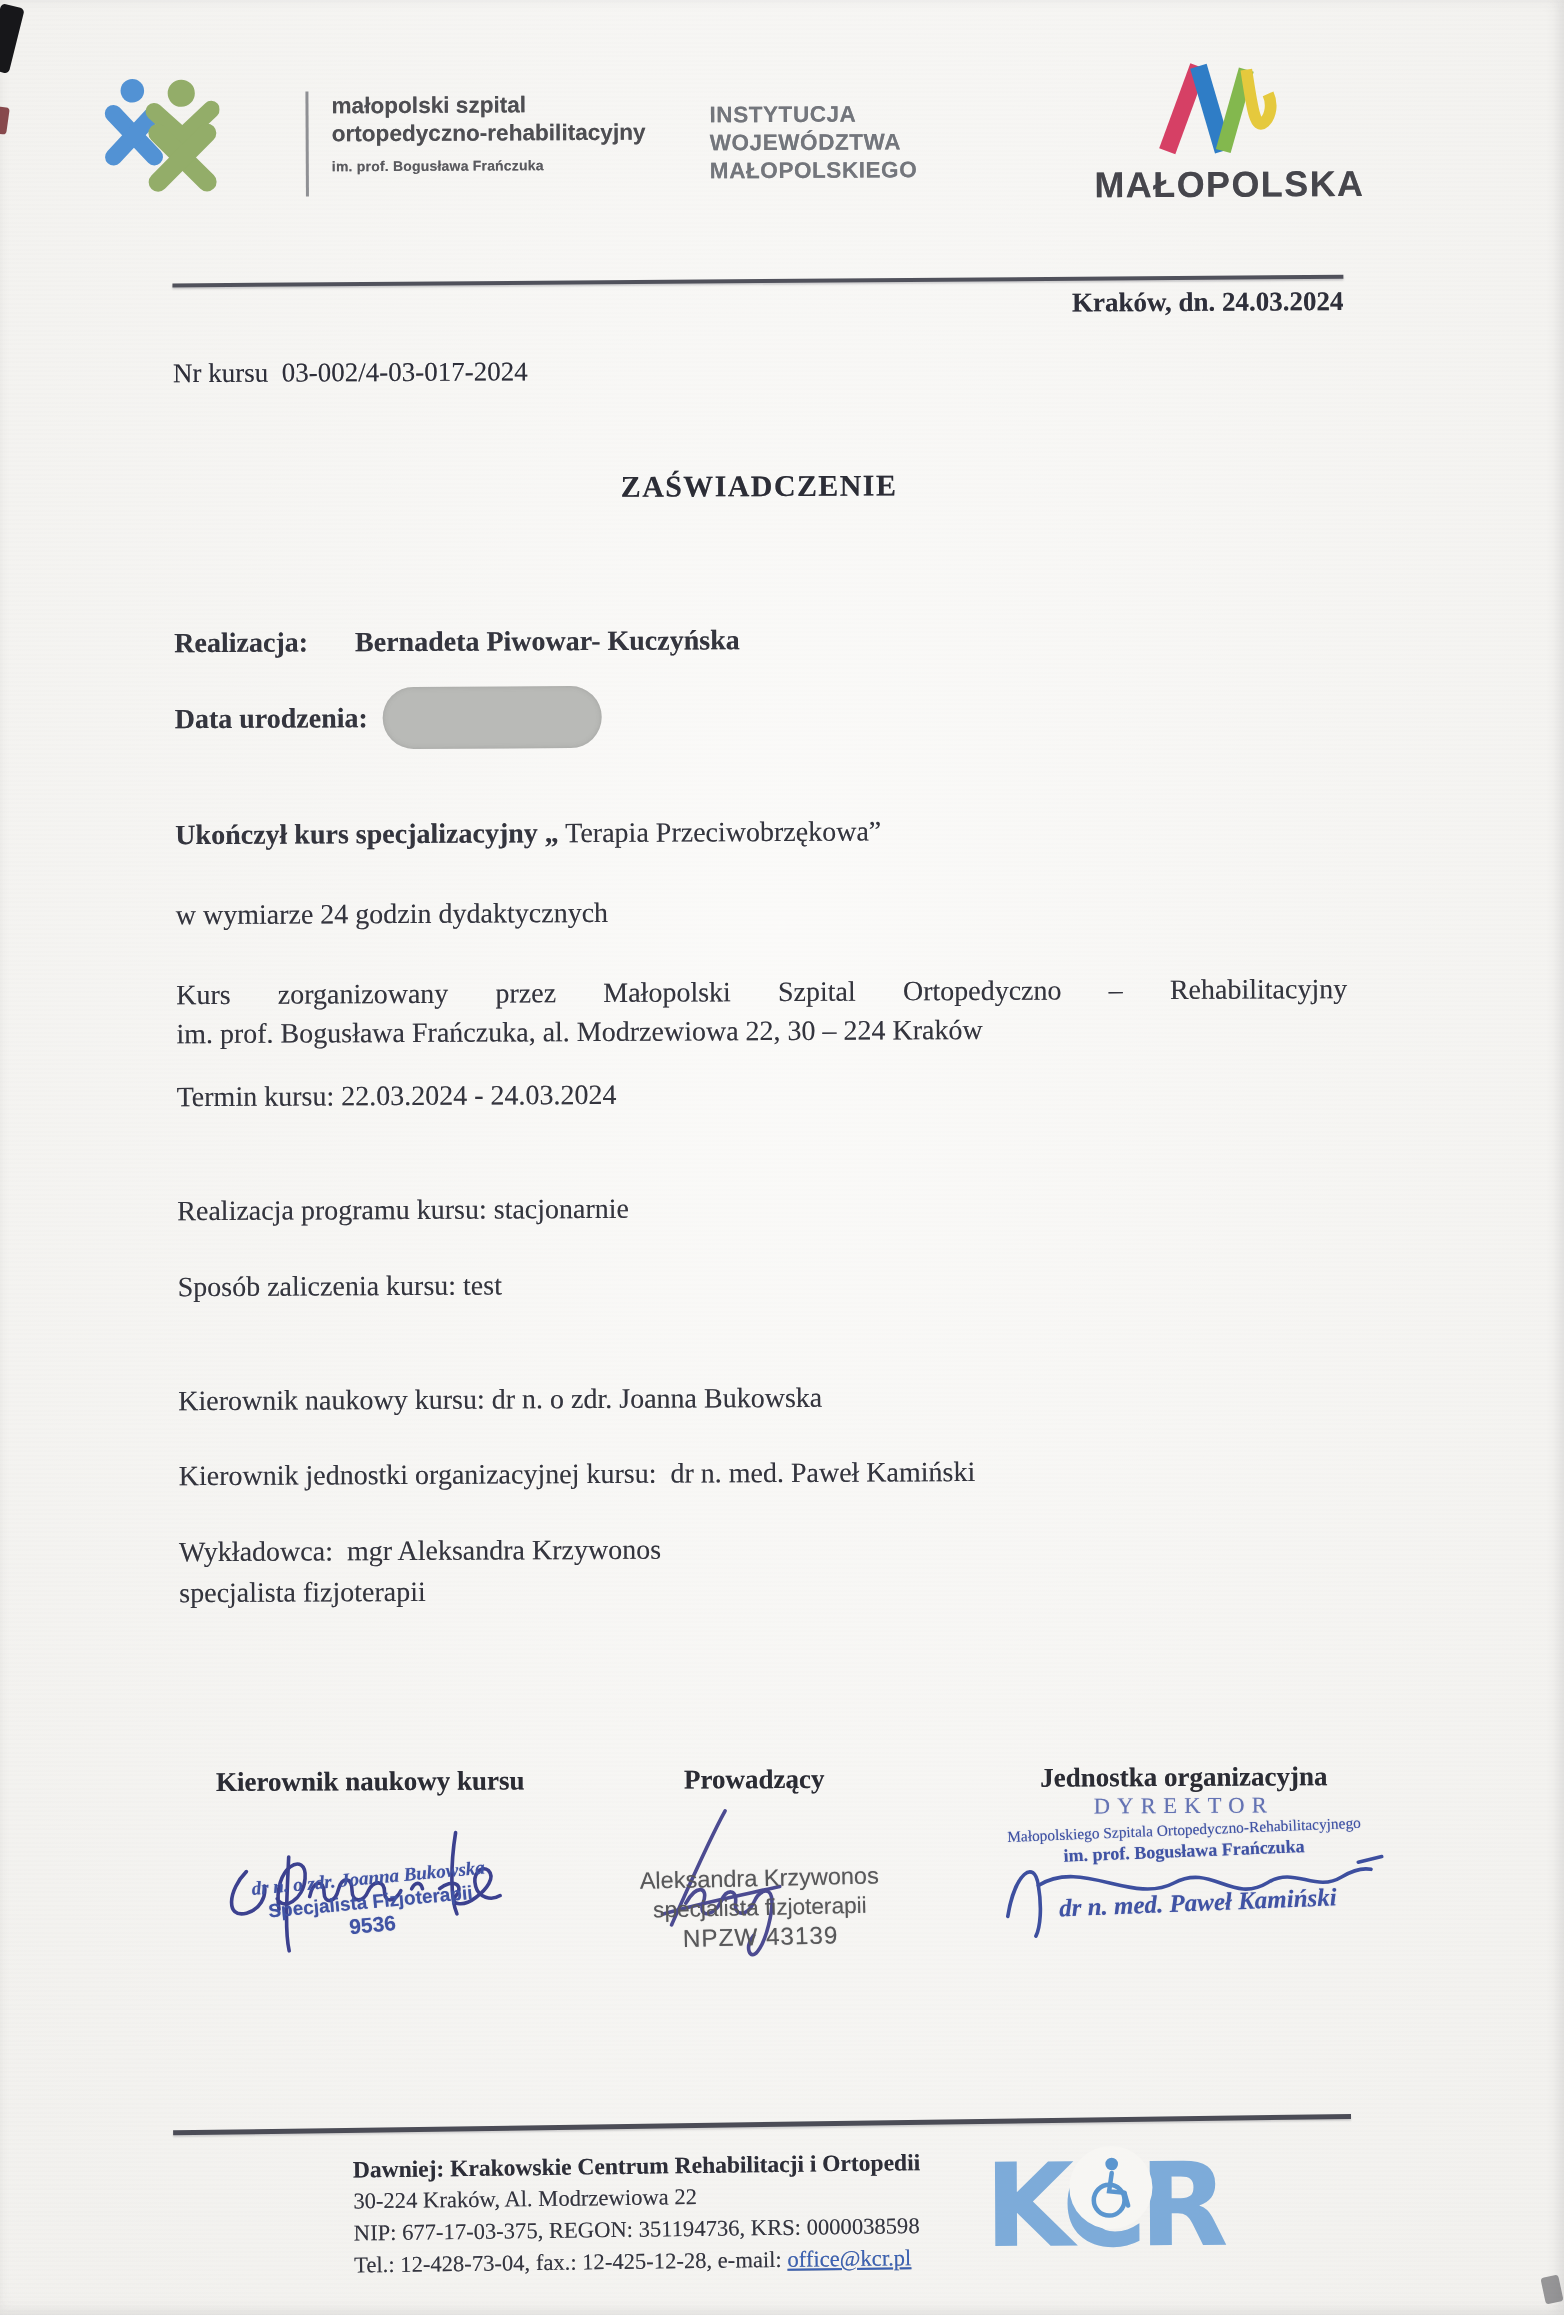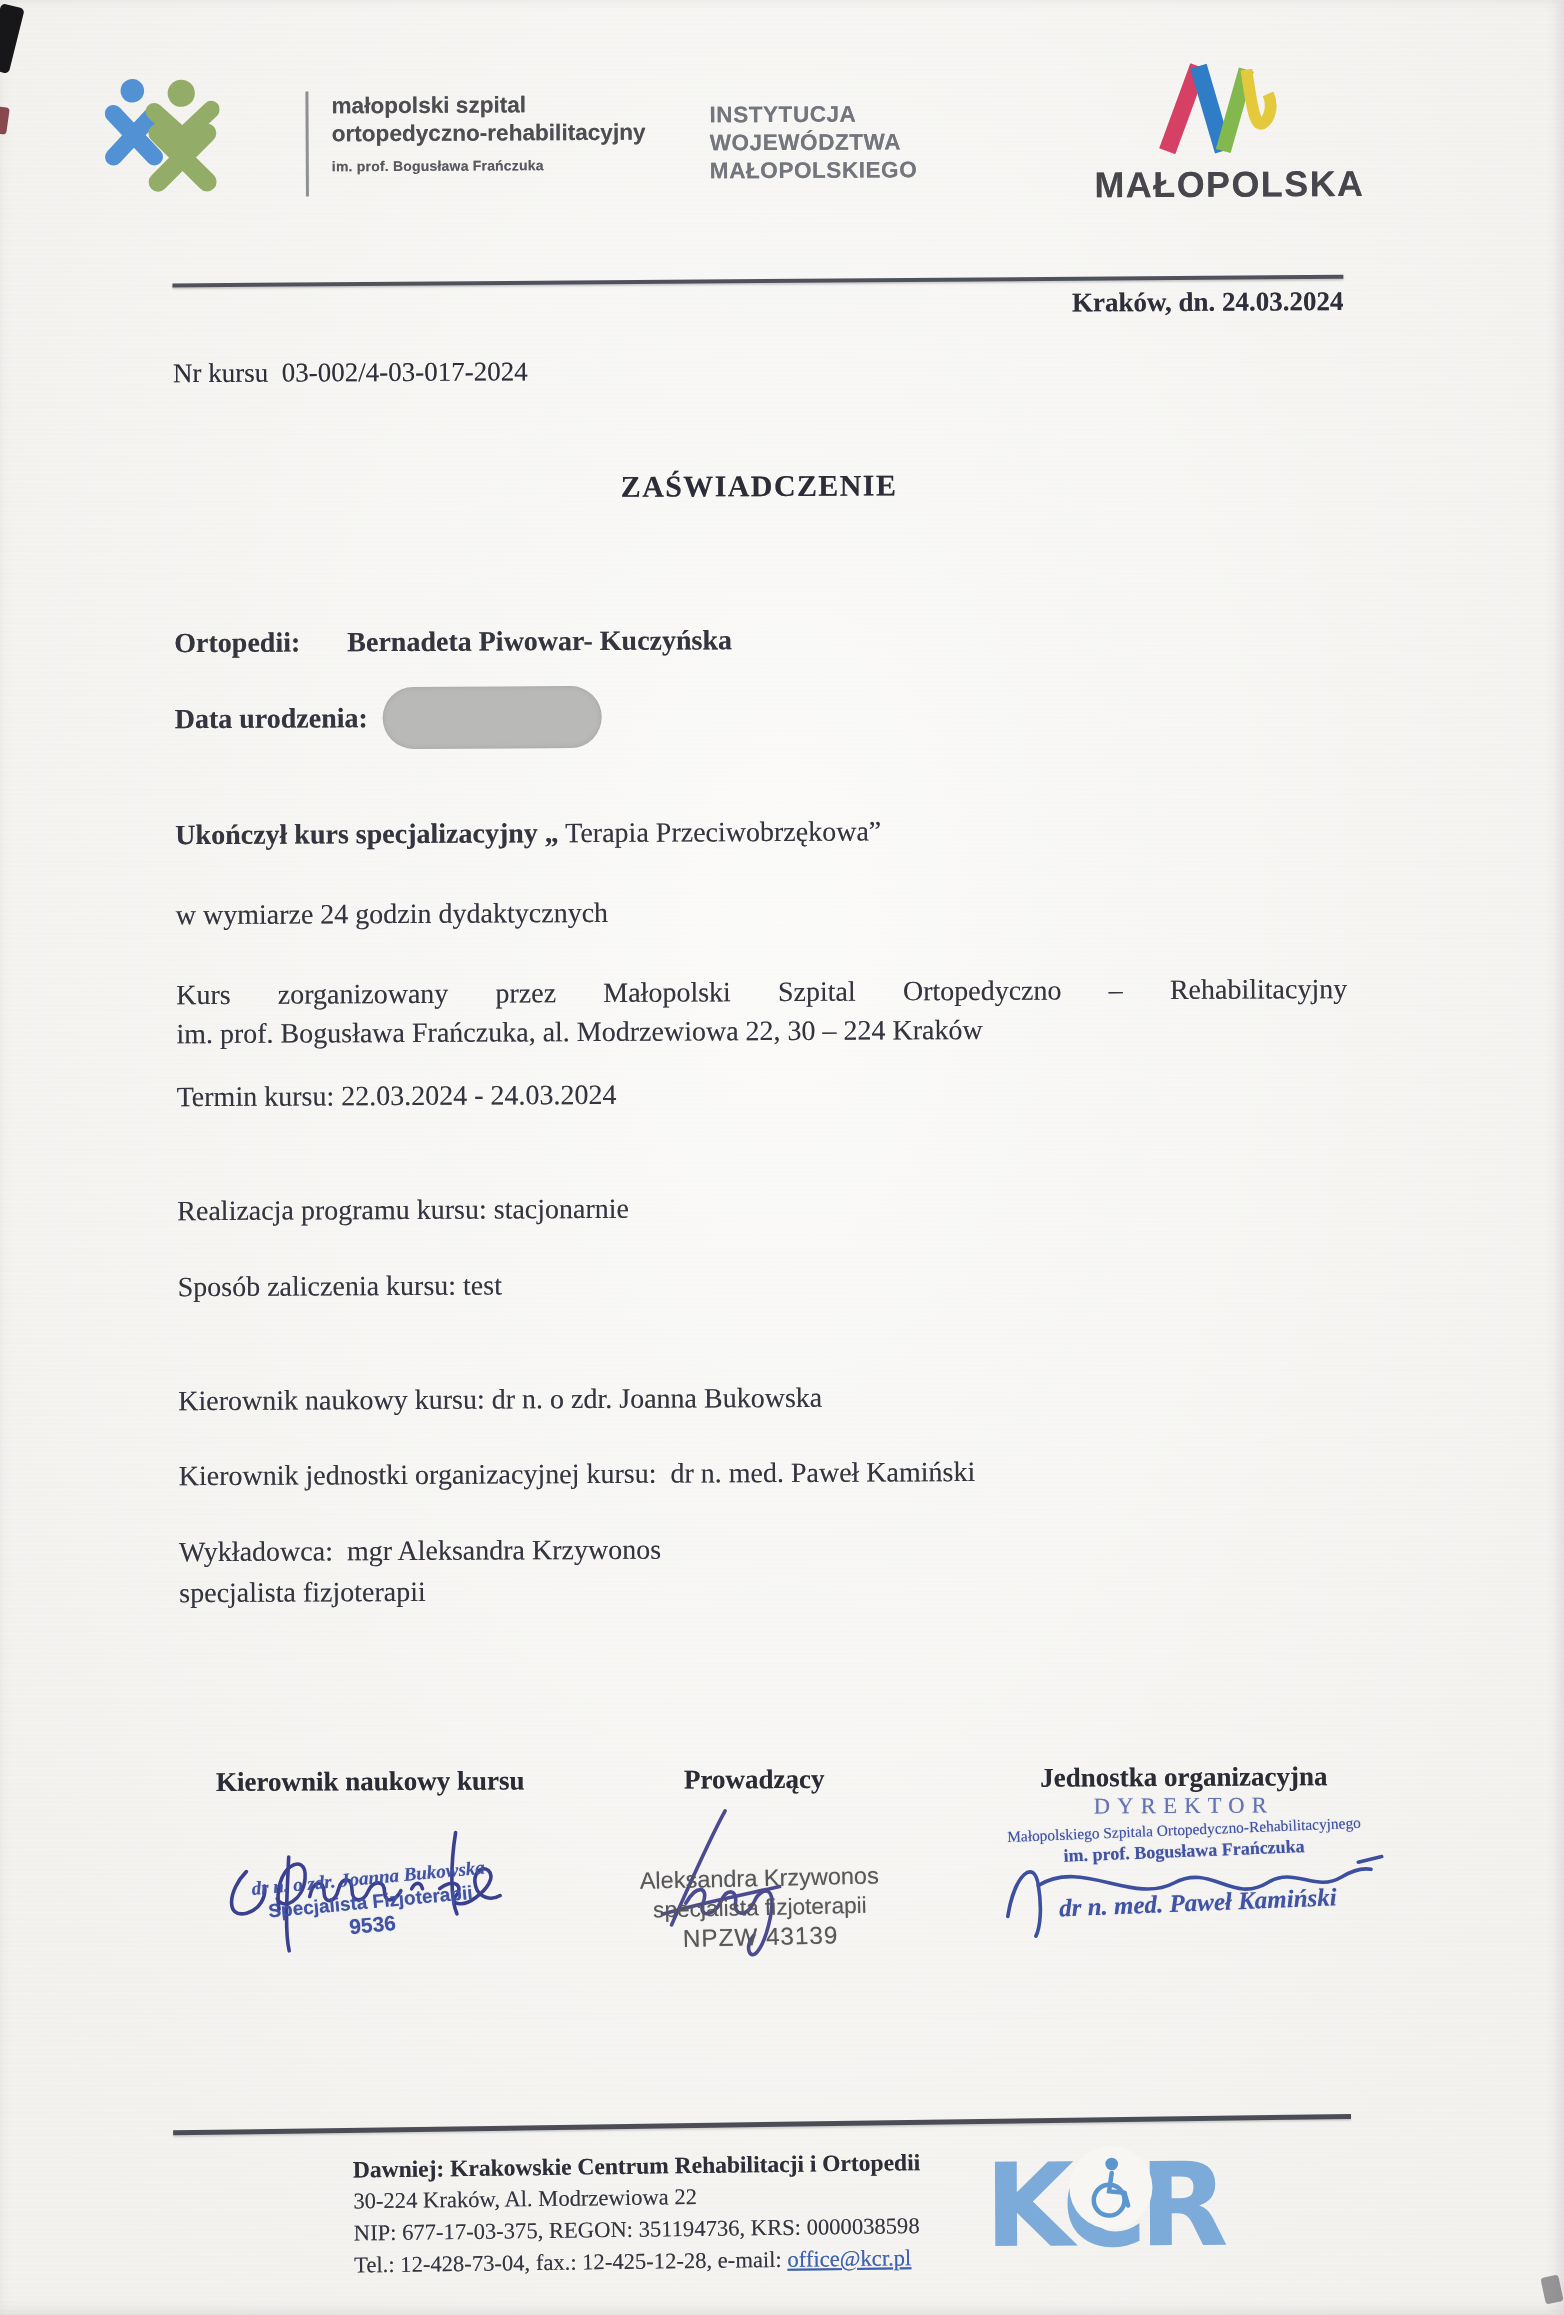--- a/index.html
+++ b/index.html
@@ -89,21 +89,21 @@
     </div>
     <div class="abs malo-word sans doc-text">MAŁOPOLSKA</div>
 
     <div class="abs top-rule"></div>
     <div class="abs date-line serif doc-text">Kraków, dn. 24.03.2024</div>
 
     <div class="abs nr-line serif doc-text keep-spaces">Nr kursu  03-002/4-03-017-2024</div>
     <div class="abs title serif doc-text">ZAŚWIADCZENIE</div>
 
     <div class="abs line doc-text" style="left:177px;top:622px;">
-      <span class="b">Ortopedii:</span>
+      <span class="b">Realizacja:</span>
       <span class="b" style="margin-left:40px;">Bernadeta Piwowar- Kuczyńska</span>
     </div>
 
     <div class="abs flexrow" style="left:177px;top:680px;height:72px;gap:14.5px;">
       <span class="line b doc-text">Data urodzenia:</span>
       <span class="redact"></span>
     </div>
 
     <div class="abs line doc-text" style="left:177px;top:814px;">
       <span class="b">Ukończył kurs specjalizacyjny „</span><span class="keep-spaces"> Terapia Przeciwobrzękowa”</span>

